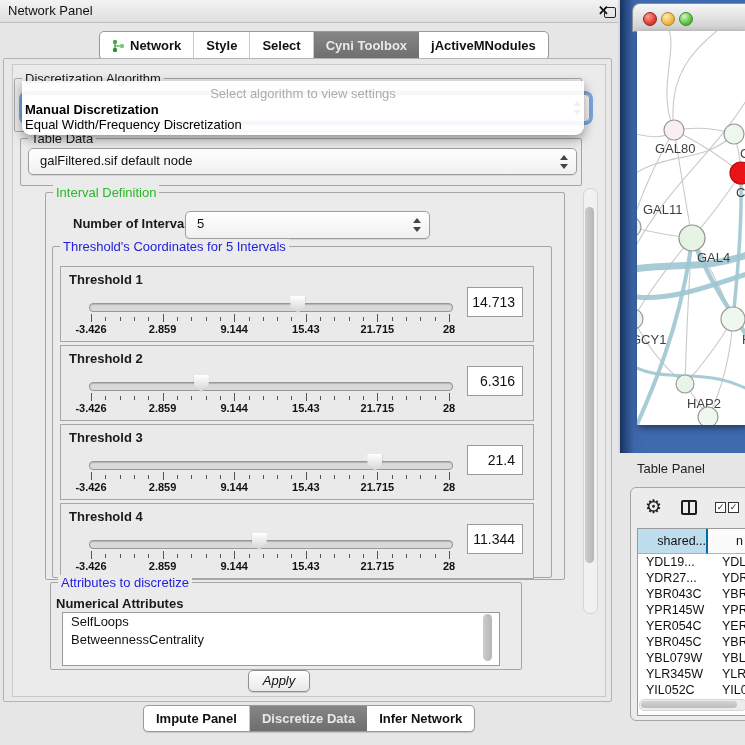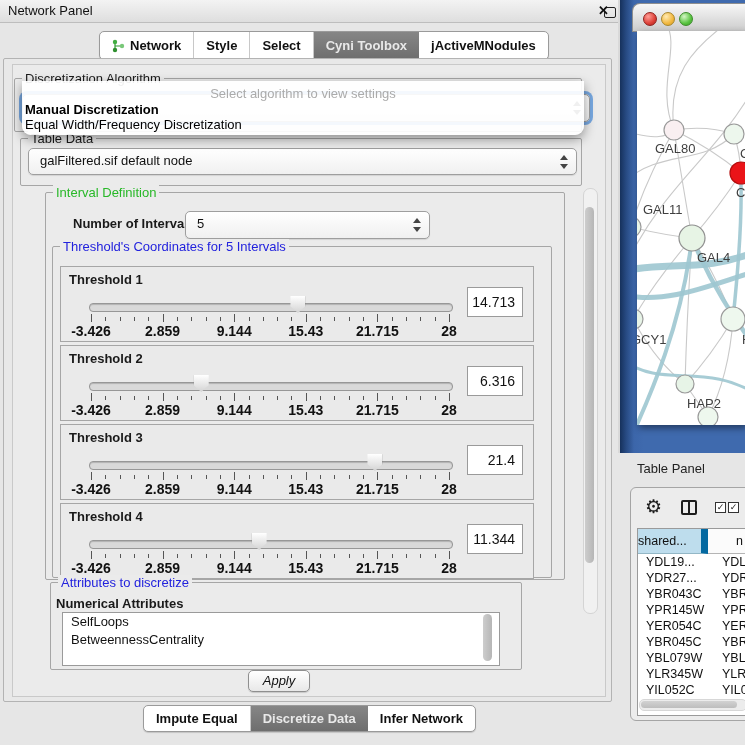--- a/index.html
+++ b/index.html
@@ -58,21 +58,21 @@
   .th-track{position:absolute;left:28px;top:36px;width:362px;height:7px;background:#d9d9d9;
      border:1px solid #979797;border-radius:4px;box-shadow:inset 0 1px 1px rgba(0,0,0,.18);}
   .th-thumb{position:absolute;top:29px;width:15px;height:17px;
      background:linear-gradient(#ffffff,#d3d3d3);
      clip-path:polygon(0 0,100% 0,100% 60%,50% 100%,0 60%);
      filter:drop-shadow(0 0 1px #777);}
   .th-ticks{position:absolute;left:30px;top:47px;width:358px;height:9px;}
   .tick{position:absolute;top:3px;width:1px;height:4px;background:#555;}
   .tick.major{top:0;height:8px;}
   .tick-lab{position:absolute;top:56px;width:50px;text-align:center;
-     font-size:14px;font-weight:600;color:#111;}
+     font-size:11px;font-weight:600;color:#111;}
   .th-value{position:absolute;left:406px;top:20px;width:56px;height:30px;background:#fff;
      border:1px solid #9a9a9a;font-family:"Liberation Sans",sans-serif;font-size:14px;
      text-align:right;padding:0 7px 0 0;box-sizing:border-box;color:#111;}
 
   
   .vtrack{background:#f1f1f1;border:1px solid #d4d4d4;border-radius:7px;}
   .vthumb{background:linear-gradient(90deg,#cdcdcd,#b6b6b6);border-radius:6px;}
 
   .attr-list{left:62px;top:612px;width:436px;height:52px;background:#fff;
      border:1px solid #9a9a9a;overflow:hidden;}
@@ -101,22 +101,22 @@
   .gear{position:absolute;left:14px;top:9px;font-size:19px;color:#1c1c1c;line-height:19px;}
   .colicon{position:absolute;left:50px;top:12px;width:16px;height:15px;border:2px solid #1c1c1c;
      border-radius:2px;box-sizing:border-box;}
   .colicon:before{content:"";position:absolute;left:5px;top:0;width:2px;height:100%;background:#1c1c1c;}
   .chk{position:absolute;top:14px;width:9px;height:9px;border:1.4px solid #333;font-size:9px;
      line-height:8px;text-align:center;color:#222;background:#fff;}
   .tbl-region{position:absolute;left:6px;top:40px;width:109px;height:186px;background:#fff;
      border:1px solid #9a9a9a;border-right:none;overflow:hidden;}
   .hdr-cell{position:absolute;top:0;height:25px;line-height:25px;font-size:12.5px;color:#111;
      box-sizing:border-box;}
-  .hdr-c1{left:0;width:70px;background:#bedded;border-right:7px solid #0369a1;
-     border-bottom:1px solid #93b7c6;text-align:left;}
+  .hdr-c1{left:0;width:70px;background:#bedded;border-right:2px solid #0369a1;
+     border-bottom:1px solid #93b7c6;text-align:right;}
   .hdr-c2{left:70px;width:60px;background:#fbfbfb;border-bottom:1px solid #b5b5b5;padding-left:28px;}
   .trow{position:relative;height:16px;line-height:16px;font-size:12.5px;color:#111;background:#fff;}
   .trow .c1{position:absolute;left:8px;}
   .trow .c2{position:absolute;left:84px;}
   .hscroll{position:absolute;left:1px;bottom:4px;width:106px;height:10px;background:#ececec;
      border:1px solid #d7d7d7;border-radius:5px;}
   .hscroll .hthumb{position:absolute;left:1px;top:1px;width:96px;height:7px;border-radius:4px;
      background:linear-gradient(#d2d2d2,#bdbdbd);}
 
   .net-tab-icon{width:13px;height:14px;display:inline-block;}
@@ -362,21 +362,21 @@
       <div class="attr-item">BetweennessCentrality</div>
     </div>
   <div class="abs vtrack" style="left:482px;top:613px;width:12px;height:50px;border:none;background:transparent;">
     <div class="vthumb" style="position:absolute;left:1px;top:1px;width:9px;height:47px;"></div>
   </div>
 
   <div class="abs button" style="left:248px;top:670px;width:60px;height:20px;line-height:20px;">Apply</div>
 
   <div class="abs seg" style="left:143px;top:705px;height:25px;">
     <div class="item">
-        <span>Impute Equal</span>
+        <span>Impute Panel</span>
       </div>
     <div class="item sel">
         <span>Discretize Data</span>
       </div>
     <div class="item">
         <span>Infer Network</span>
       </div>
   </div>
 
   <div class="abs popup">

